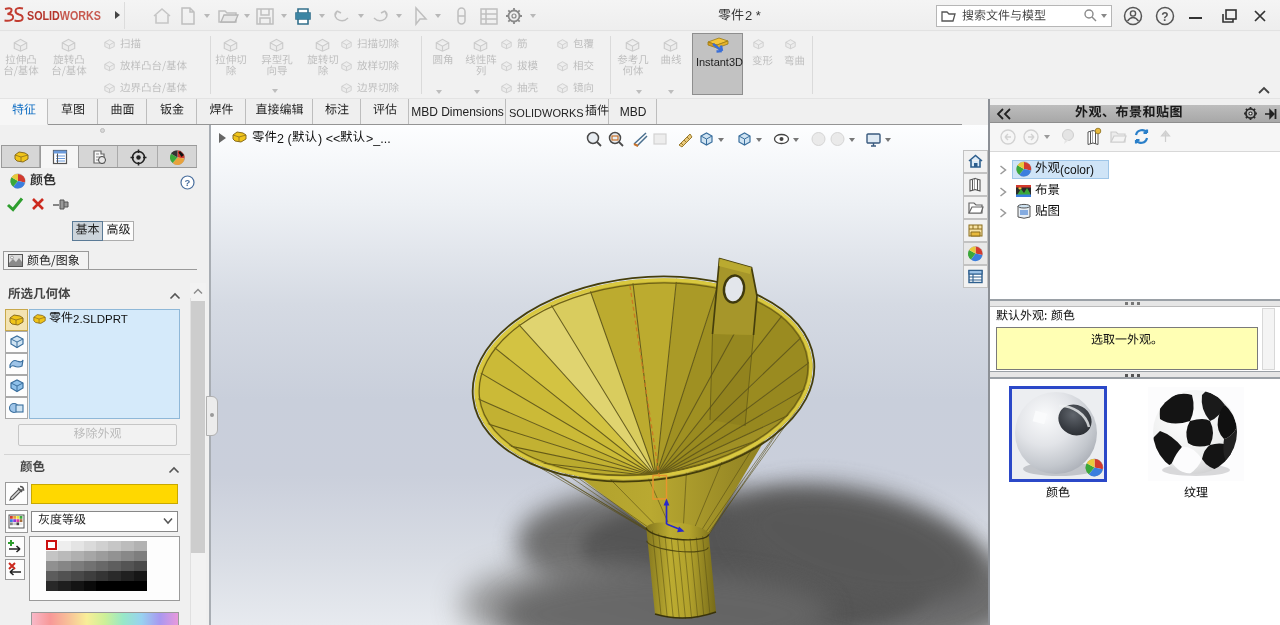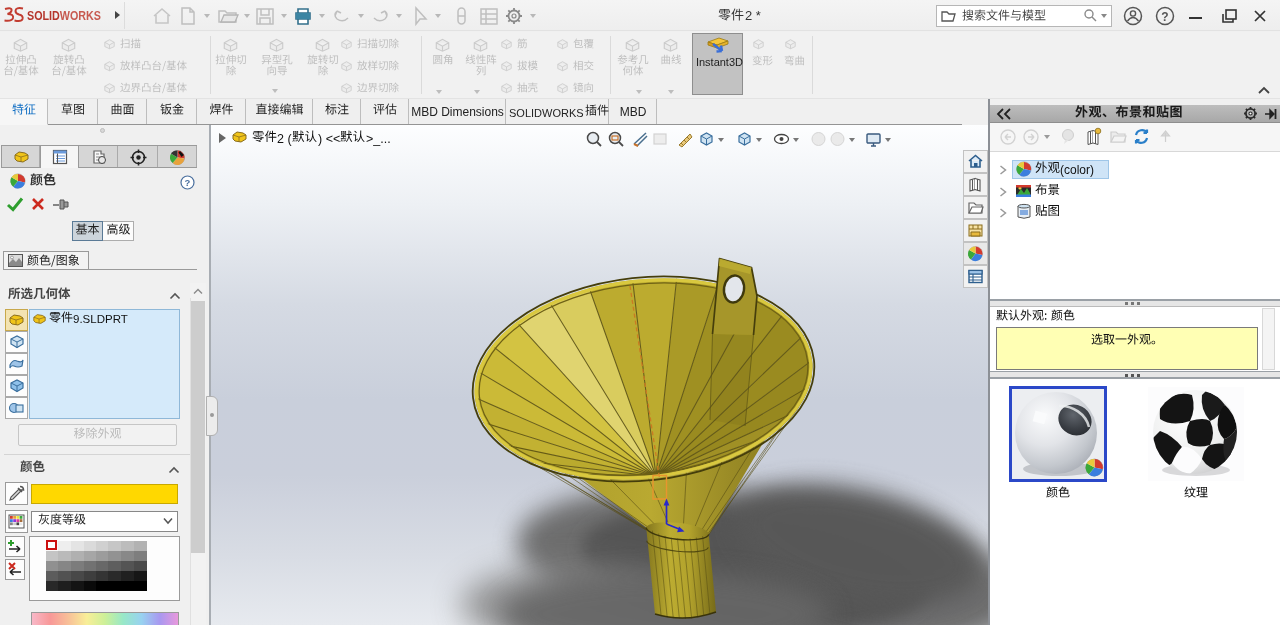--- a/index.html
+++ b/index.html
@@ -472,21 +472,21 @@
     <div class="abs" style="left:5px;top:397px;width:23px;height:22px;background:#fdfdfd;border:1px solid #aaa"></div>
     <svg class="abs" style="left:8px;top:399px" width="17" height="17" viewBox="0 0 17 17">
       <circle cx="6" cy="9" r="4.5" fill="#9ec4e8" stroke="#3a6f9e" stroke-width="1.1"></circle>
       <rect x="8" y="6" width="7" height="7" fill="#cfe3f2" stroke="#3a6f9e" stroke-width="1.1"></rect>
     </svg>
     <div class="abs" style="left:29px;top:309px;width:151px;height:110px;background:#d5eafa;border:1px solid #8fb8d8"></div>
     <svg class="abs" style="left:32px;top:312px" width="15" height="14" viewBox="0 0 17 16">
 <path d="M2 6 L6 3 L12 4 L15 6 L15 10 L10 13 L4 12 L2 10 Z" fill="#f0c419" stroke="#8a6d1d" stroke-width="1"></path>
 <path d="M2 6 L8 8 L15 6 M8 8 L8 13" stroke="#8a6d1d" stroke-width="0.8" fill="none"></path>
     </svg>
-    <div class="abs lat" style="left:73px;top:313px;font-size:11.5px;color:#111">9.SLDPRT</div>
+    <div class="abs lat" style="left:73px;top:313px;font-size:11.5px;color:#111">2.SLDPRT</div>
     <div class="abs" style="left:18px;top:424px;width:159px;height:22px;background:#f2f2f2;border:1px solid #c6c6c6;border-radius:2px"></div>
     <div class="abs" style="left:4px;top:454px;width:192px;height:1px;background:#d4d4d4"></div>
     <svg class="abs" style="left:168px;top:466px" width="12" height="8" viewBox="0 0 12 8">
       <path d="M1.5 6.5 L6 2 L10.5 6.5" fill="none" stroke="#555" stroke-width="1.6"></path>
     </svg>
     <div class="abs" style="left:5px;top:482px;width:23px;height:23px;background:#fdfdfd;border:1px solid #9a9a9a"></div>
     <svg class="abs" style="left:8px;top:485px" width="17" height="17" viewBox="0 0 17 17">
       <path d="M2 15 L5 14 L13 6 L11 4 L3 12 Z" fill="#d8d8d8" stroke="#555" stroke-width="1.1"></path>
       <path d="M10 3 L14 7 M12 1.5 Q15.5 1.5 15.5 5 L12 5" stroke="#555" stroke-width="1.6" fill="none"></path>
     </svg>

